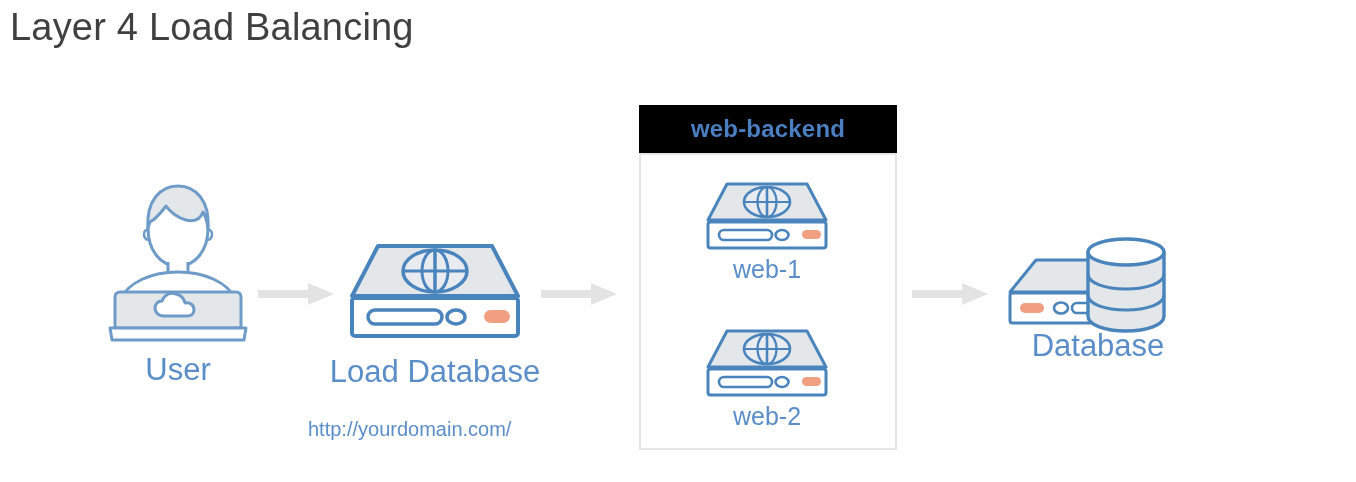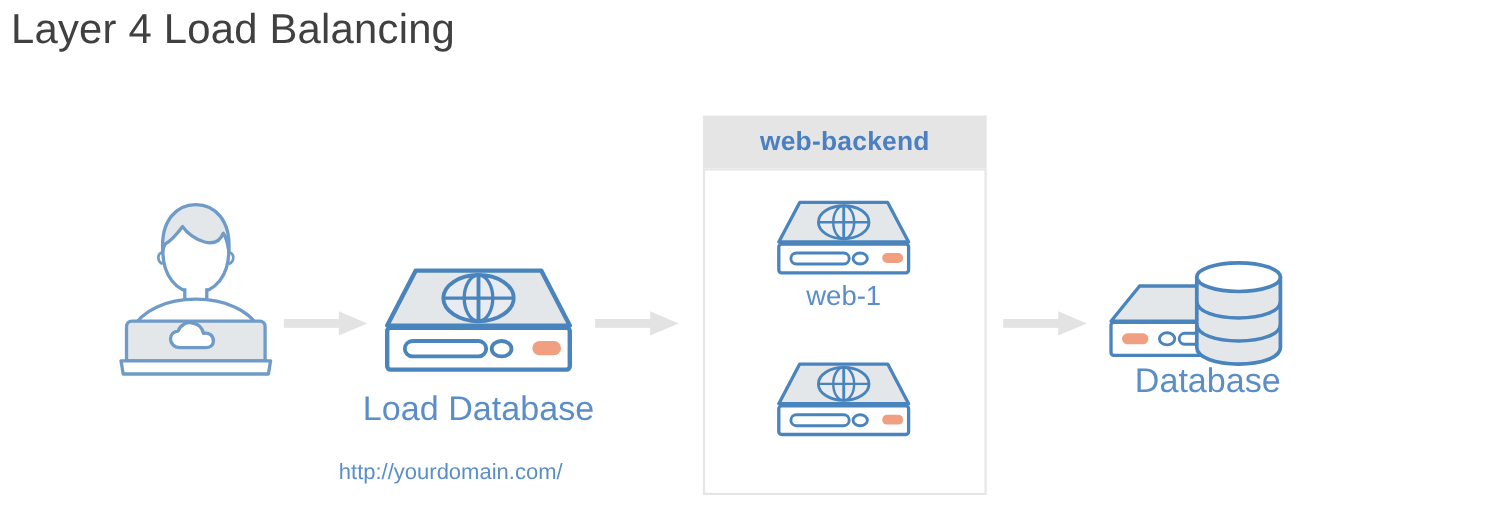--- a/index.html
+++ b/index.html
@@ -57,21 +57,21 @@
   }
   .group-box {
     position: absolute;
     box-sizing: border-box;
     background: #ffffff;
     border: 2px solid #e6e6e6;
   }
   .group-header {
     position: absolute;
     box-sizing: border-box;
-    background: #e5e5e5;
+    background: #000000;
     display: flex;
     align-items: center;
     justify-content: center;
   }
   .group-header-text {
     color: #4a7fc1;
     font-size: 24px;
     font-weight: 700;
     letter-spacing: 0.2px;
     white-space: nowrap;
@@ -101,20 +101,21 @@
       <path d="M60 86 L60 100 C60 106 80 106 80 100 L80 86" fill="#ffffff" stroke="#6f9bc9" stroke-width="3"></path>
 
       <path d="M12 124 C20 106 44 96 70 96 C96 96 120 106 128 124" fill="#ffffff" stroke="#6f9bc9" stroke-width="3"></path>
 
       <path d="M12 116 L128 116 C131 116 133 118 133 121 L133 152 L7 152 L7 121 C7 118 9 116 12 116 Z" fill="#e4e7ea" stroke="#6f9bc9" stroke-width="3"></path>
 
       <path d="M56 140 C50 140 47 136 47 132 C47 128 50 125 54 125 C56 119 62 116 68 118 C73 119 76 123 77 127 C82 126 86 129 86 134 C86 138 83 140 79 140 Z" fill="#ffffff" stroke="#6f9bc9" stroke-width="3" stroke-linejoin="round"></path>
 
       <path d="M2 152 L138 152 L136 164 L4 164 Z" fill="#ffffff" stroke="#6f9bc9" stroke-width="3" stroke-linejoin="round"></path>
     </svg>
+    <div class="node-label" style="left:0; top:178px; width:140px;">User</div>
   </div>
 
   <div class="arrow" style="left:258px; top:281px;">
     <svg width="78" height="26" viewBox="0 0 78 26">
       <rect x="0" y="9" width="54" height="8" fill="#e3e3e3"></rect>
       <path d="M50 2 L76 13 L50 24 Z" fill="#e3e3e3"></path>
     </svg>
   </div>
 
   <div class="node" style="left:348px; top:242px; width:174px; height:98px;">
@@ -168,20 +169,21 @@
       <path d="M22 3 L102 3 L121 39 L3 39 Z" fill="#e4e7ea" stroke="#4a84bd" stroke-width="3" stroke-linejoin="round"></path>
       <ellipse cx="62" cy="21" rx="23" ry="15" fill="#e8ecf0" stroke="#4a84bd" stroke-width="2.6"></ellipse>
       <line x1="62" y1="6" x2="62" y2="36" stroke="#4a84bd" stroke-width="2.6"></line>
       <line x1="39" y1="21" x2="85" y2="21" stroke="#4a84bd" stroke-width="2.2"></line>
       <ellipse cx="62" cy="21" rx="9.5" ry="15" fill="none" stroke="#4a84bd" stroke-width="2.2"></ellipse>
       <rect x="3" y="41" width="118" height="26" rx="2.5" fill="#ffffff" stroke="#4a84bd" stroke-width="3"></rect>
       <rect x="14" y="49" width="53" height="10" rx="5" fill="#ffffff" stroke="#4a84bd" stroke-width="2.6"></rect>
       <ellipse cx="77" cy="54" rx="6.5" ry="5" fill="#ffffff" stroke="#4a84bd" stroke-width="2.6"></ellipse>
       <rect x="97" y="49" width="19" height="9" rx="4.5" fill="#f0a080"></rect>
     </svg>
+    <div class="node-label small" style="left:-30px; top:76px; width:184px;">web-2</div>
   </div>
 
   <div class="arrow" style="left:912px; top:281px;">
     <svg width="78" height="26" viewBox="0 0 78 26">
       <rect x="0" y="9" width="54" height="8" fill="#e3e3e3"></rect>
       <path d="M50 2 L76 13 L50 24 Z" fill="#e3e3e3"></path>
     </svg>
   </div>
 
   <div class="node" style="left:1004px; top:236px; width:188px; height:100px;text-decoration:underline;">

